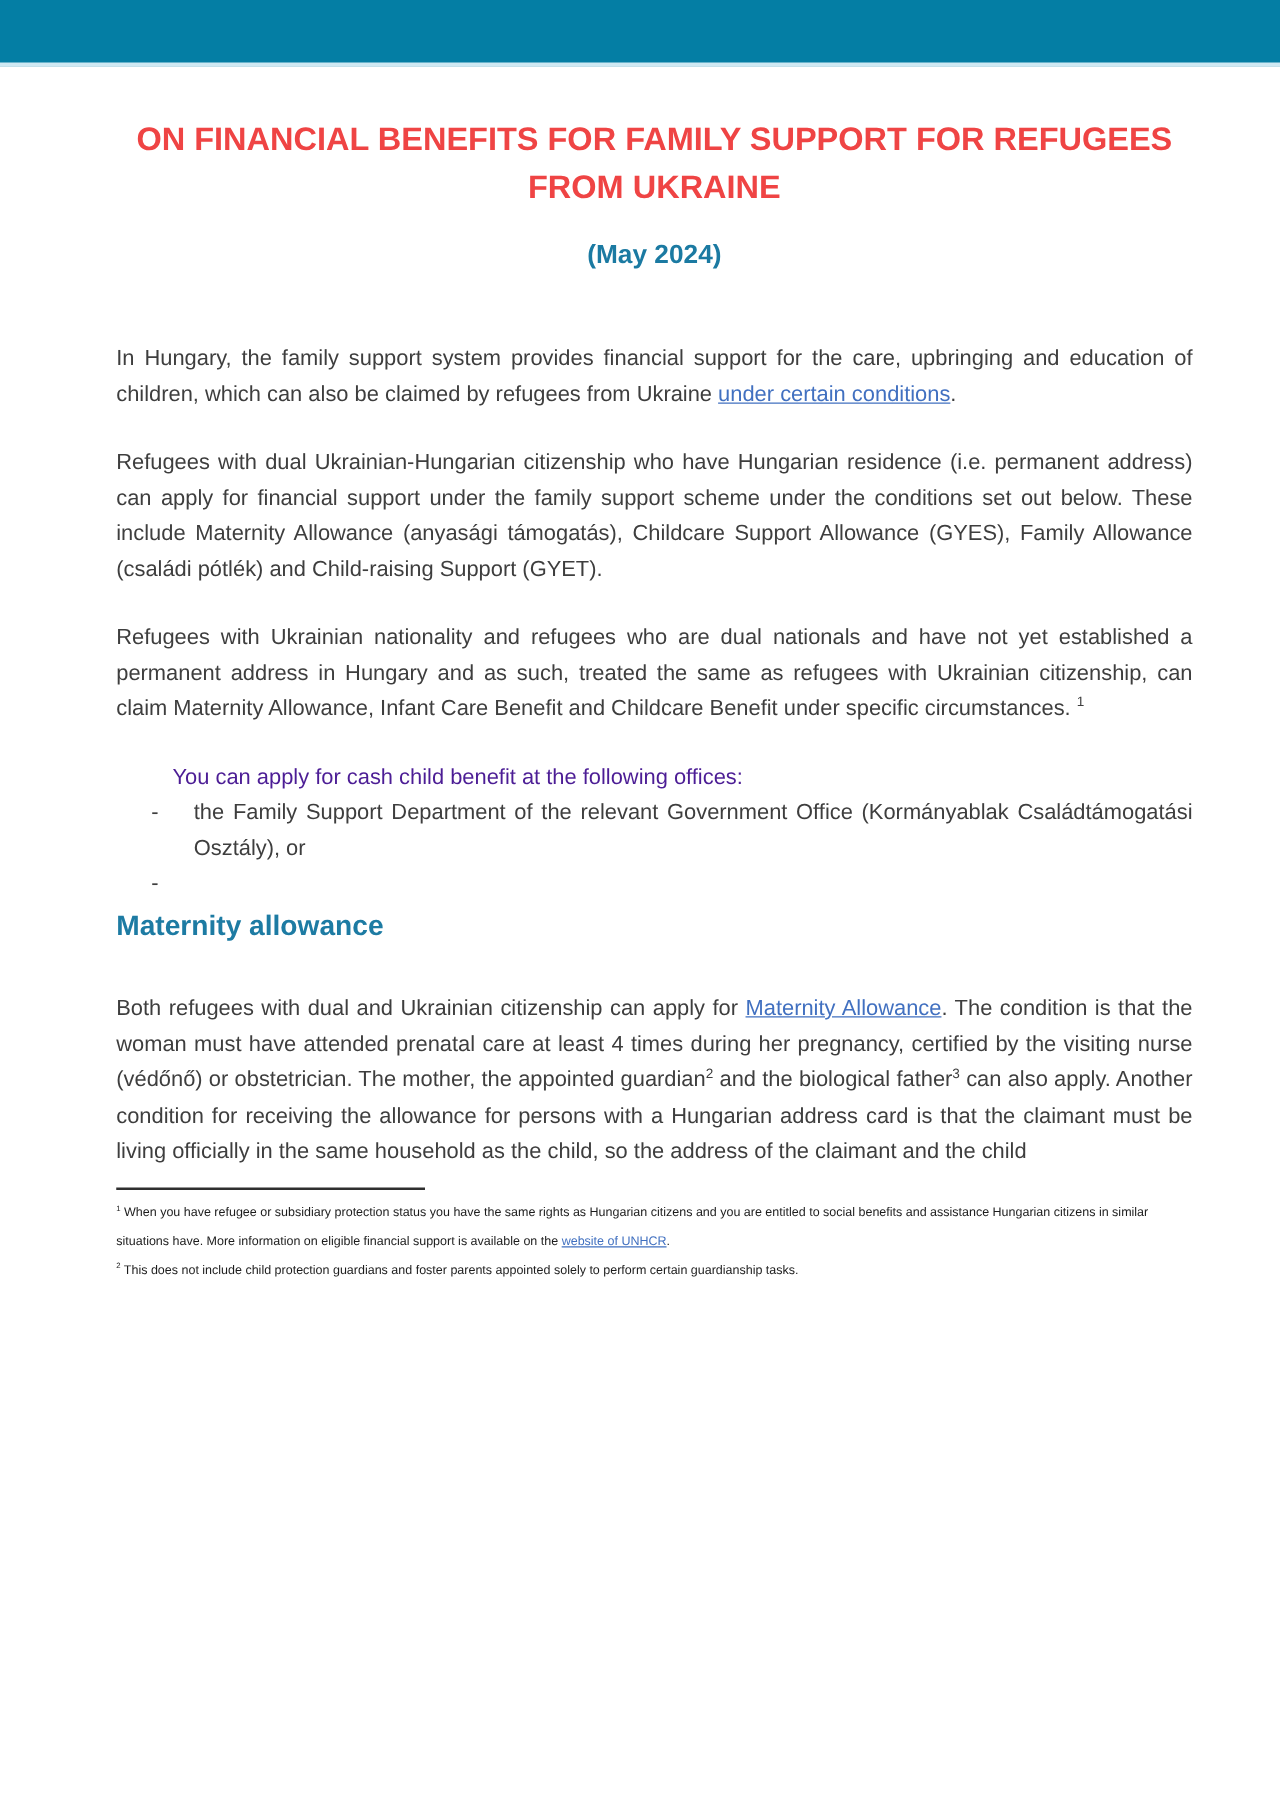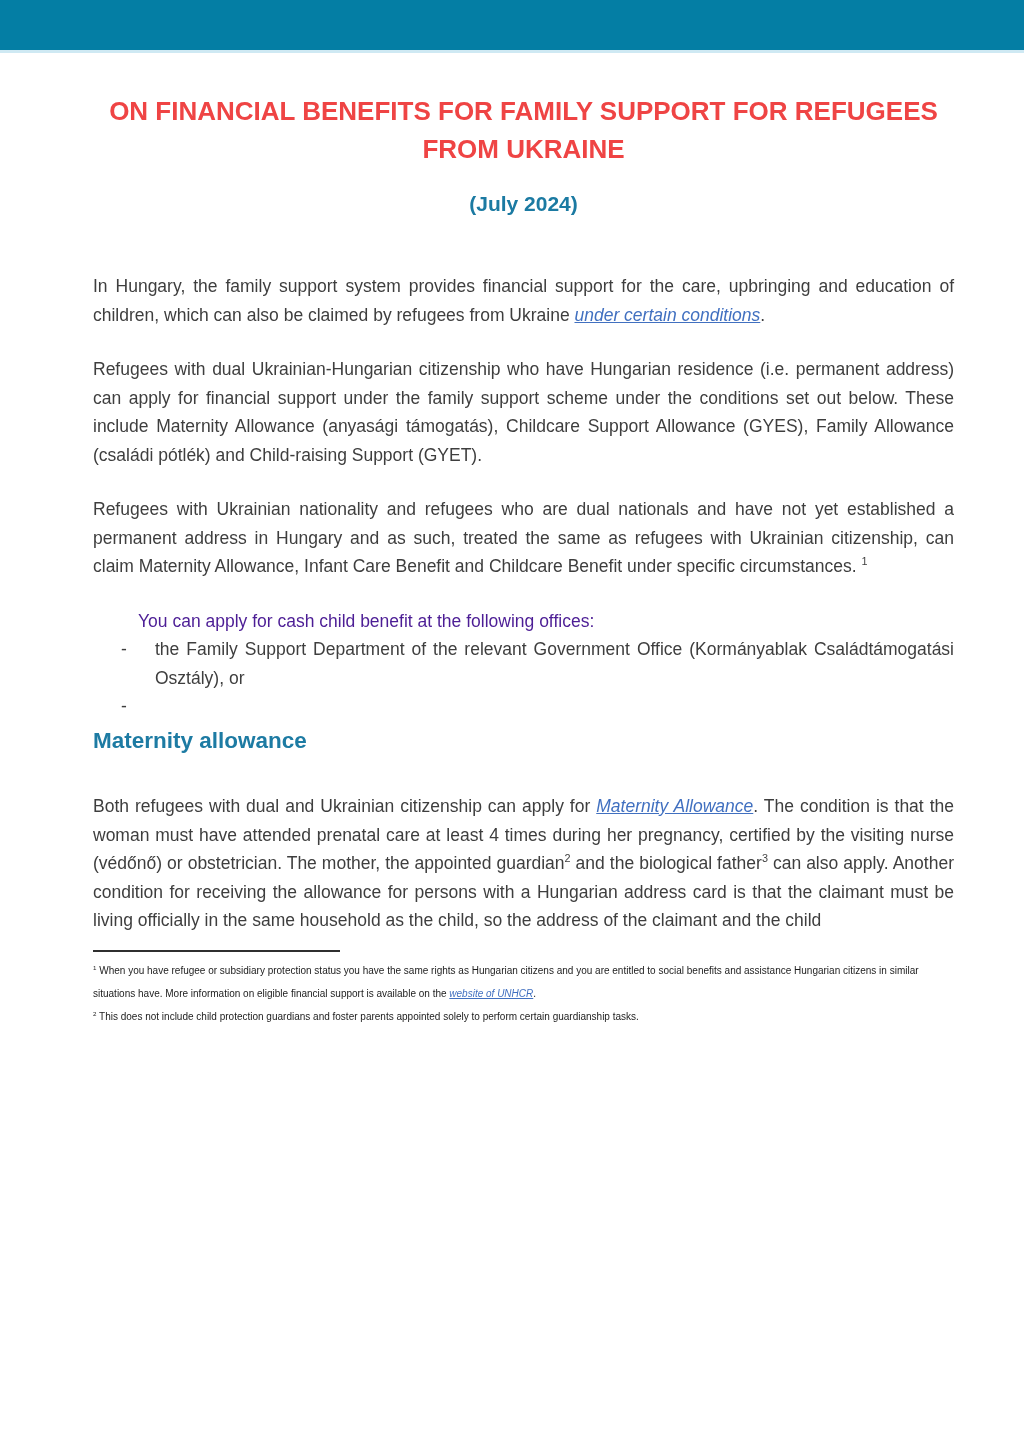--- a/index.html
+++ b/index.html
@@ -58,21 +58,20 @@
   }
   .para sup, .footnote sup {
     font-size: 0.62em;
     vertical-align: super;
     line-height: 0;
   }
   .lnk {
     color: #4170c0;
     text-decoration: underline;
     cursor: pointer;
-    font-style: italic;
   }
   .offices-intro {
     margin-top: 26px;
     font-size: 17.5px;
     line-height: 28.5px;
     color: #4c1d95;
     margin-left: 45px;
   }
   .bullet-list {
     list-style: none;
@@ -119,21 +118,21 @@
 </head>
 <body>
 
 <div class="header-bar"></div>
 
 <div class="page">
 
 
   <div class="doc-subtitle">ON FINANCIAL BENEFITS FOR FAMILY SUPPORT FOR REFUGEES FROM UKRAINE</div>
 
-  <div class="doc-date">(July 2024)</div>
+  <div class="doc-date">(May 2024)</div>
 
   <p class="para first">In Hungary, the family support system provides financial support for the care, upbringing and education of children, which can also be claimed by refugees from Ukraine <a class="lnk">under certain conditions</a>.</p>
 
   <p class="para">Refugees with dual Ukrainian-Hungarian citizenship who have Hungarian residence (i.e. permanent address) can apply for financial support under the family support scheme under the conditions set out below. These include Maternity Allowance (anyasági támogatás), Childcare Support Allowance (GYES), Family Allowance (családi pótlék) and Child-raising Support (GYET).</p>
 
   <p class="para">Refugees with Ukrainian nationality and refugees who are dual nationals and have not yet established a permanent address in Hungary and as such, treated the same as refugees with Ukrainian citizenship, can claim Maternity Allowance, Infant Care Benefit and Childcare Benefit under specific circumstances. <sup>1</sup></p>
 
   <p class="offices-intro para">You can apply for cash child benefit at the following offices:</p>
 
   <ul class="bullet-list">

